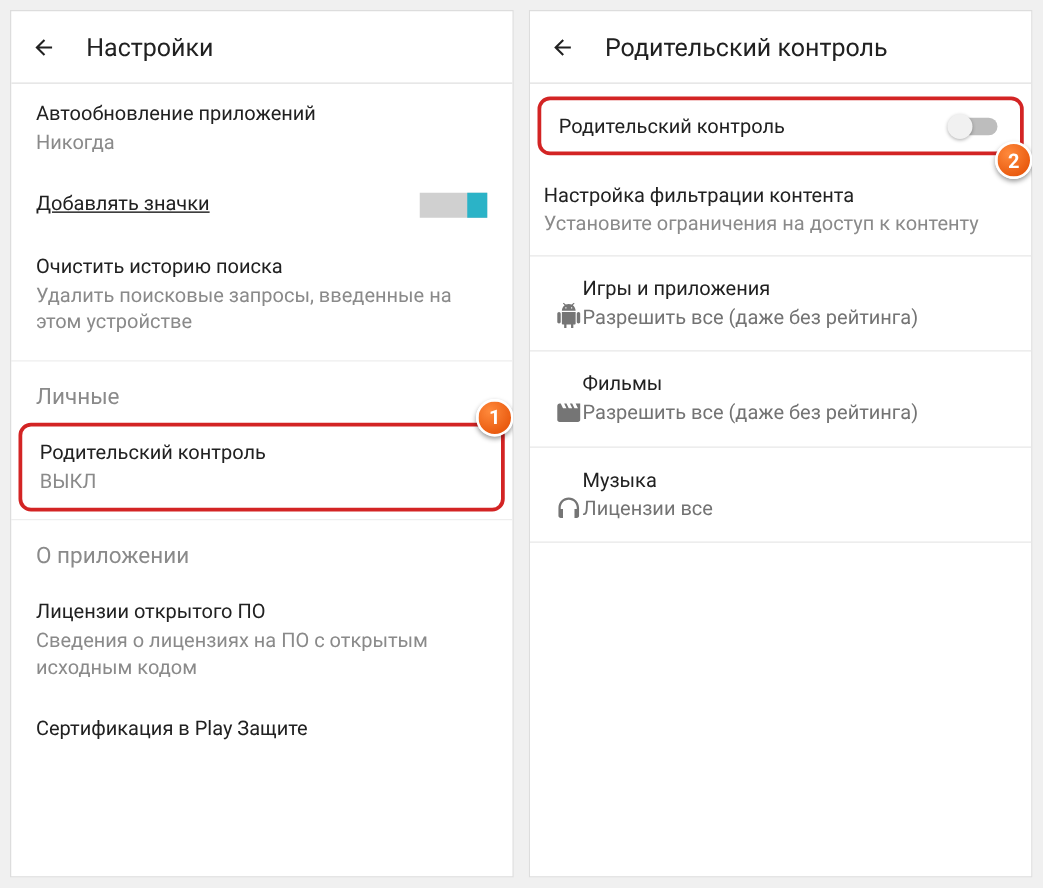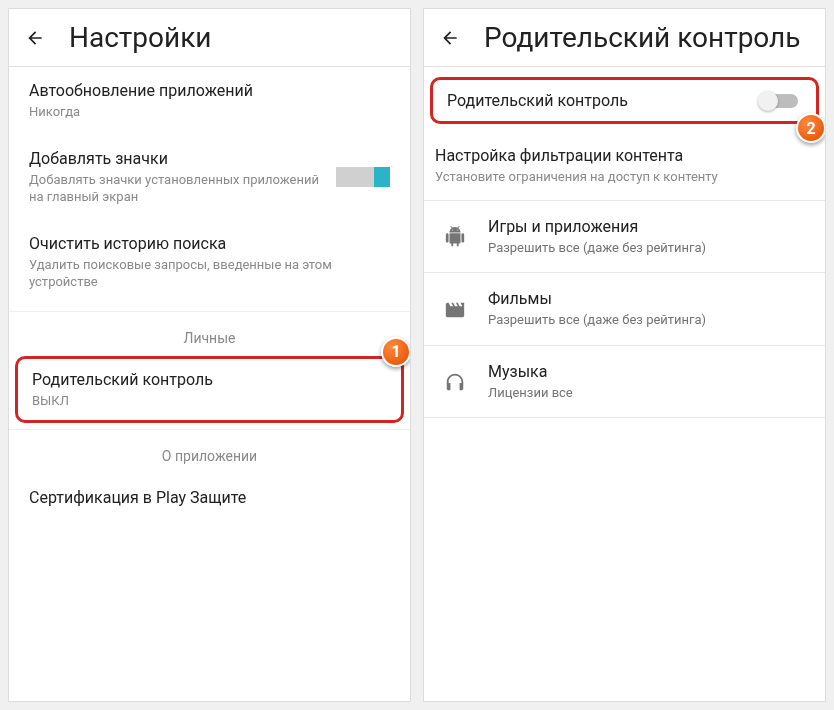--- a/index.html
+++ b/index.html
@@ -26,21 +26,21 @@
     }
     .topbar {
       height: 58px;
       display: flex;
       align-items: center;
       padding: 0 16px;
       border-bottom: 1px solid #e0e0e0;
       gap: 24px;
     }
     .topbar .title {
-      font-size: 28px;
+      font-size: 20px;
       color: #212121;
     }
     .back-arrow {
       width: 20px;
       height: 20px;
       color: #212121;
     }
     .content {
       flex: 1;
       overflow-y: hidden;
@@ -48,31 +48,30 @@
     .item {
       padding: 14px 20px;
       position: relative;
     }
     .item-title {
       font-size: 16px;
       color: #212121;
       margin-bottom: 3px;
     }
     .item-sub {
-      font-size: 13px;
+      font-size: 16px;
       color: #8a8a8a;
       line-height: 1.35;
     }
     .section-header {
       padding: 18px 20px 10px;
-      font-size: 14px;
+      font-size: 18px;
       color: #8a8a8a;
       border-top: 1px solid #eee;
       margin-top: 6px;
-      text-align: center;
     }
     .toggle-row {
       display: flex;
       align-items: center;
       justify-content: space-between;
     }
     .switch {
       position: relative;
       width: 44px;
       height: 18px;
@@ -142,23 +141,22 @@
     }
     .callout.c1 { top: -22px; }
     .callout.c2 { bottom: -22px; }
     .divider {
       height: 1px;
       background: #e8e8e8;
       margin: 0;
     }
     .cat-row {
       display: flex;
-      align-items: center;
+      align-items: flex-end;
       padding: 16px 20px;
-      gap: 22px;
     }
     .cat-icon {
       width: 22px;
       height: 22px;
       color: #757575;
       flex-shrink: 0;
       margin-top: 2px;
     }
     .cat-row .item-sub { color: #737373; }
     .cutoff {
@@ -178,23 +176,22 @@
       <path fill="currentColor" d="M20 11H7.83l5.59-5.59L12 4l-8 8 8 8 1.41-1.41L7.83 13H20z"></path>
     </svg>
     <div class="title">Настройки</div>
   </div>
   <div class="content">
     <div class="item">
       <div class="item-title">Автообновление приложений</div>
       <div class="item-sub">Никогда</div>
     </div>
     <div class="item toggle-row">
-      <div style="flex:1; padding-right:10px;">
+      <div style="flex:1; padding-right:10px;text-decoration:underline;">
         <div class="item-title">Добавлять значки</div>
-        <div class="item-sub">Добавлять значки установленных приложений на главный экран</div>
       </div>
       <div class="checkbox-indicator">
         <span class="tick">|</span>
       </div>
     </div>
     <div class="item">
       <div class="item-title">Очистить историю поиска</div>
       <div class="item-sub">Удалить поисковые запросы, введенные на этом устройстве</div>
     </div>
 
@@ -202,20 +199,24 @@
 
     <div class="item highlight-red" style="position:relative;">
       <div class="item-title">Родительский контроль</div>
       <div class="item-sub">ВЫКЛ</div>
       <div class="callout c1">1</div>
     </div>
 
 
     <div class="section-header">О приложении</div>
 
+    <div class="item">
+      <div class="item-title">Лицензии открытого ПО</div>
+      <div class="item-sub">Сведения о лицензиях на ПО с открытым исходным кодом</div>
+    </div>
     <div class="cutoff">Сертификация в Play Защите</div>
   </div>
 </div>
 
 <div class="screen">
   <div class="topbar">
     <svg class="back-arrow" viewBox="0 0 24 24">
       <path fill="currentColor" d="M20 11H7.83l5.59-5.59L12 4l-8 8 8 8 1.41-1.41L7.83 13H20z"></path>
     </svg>
     <div class="title">Родительский контроль</div>

